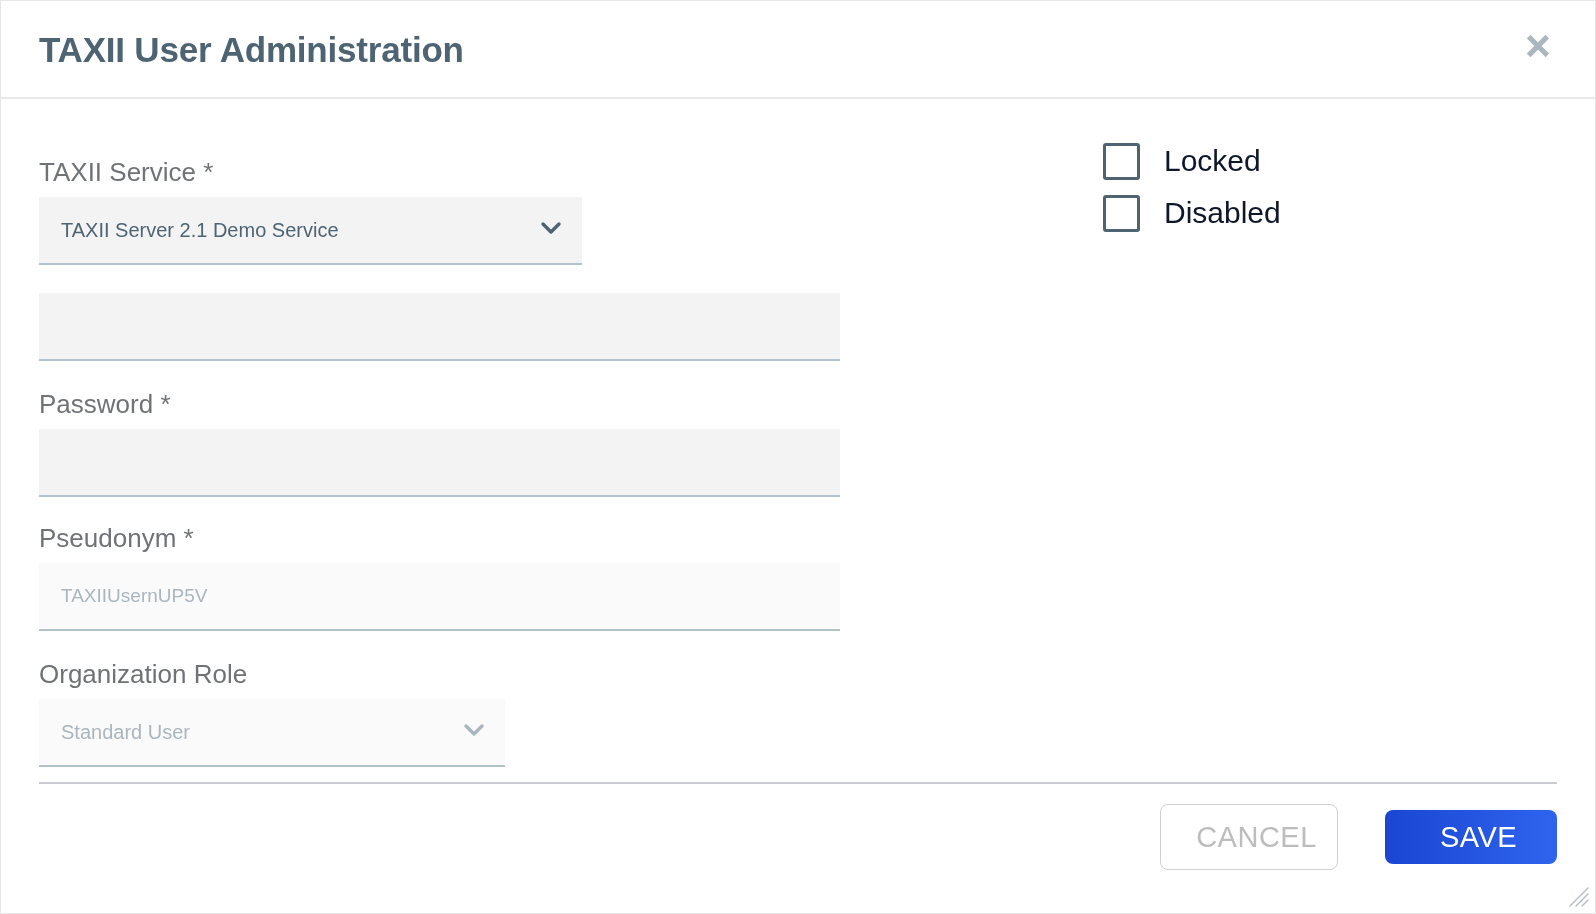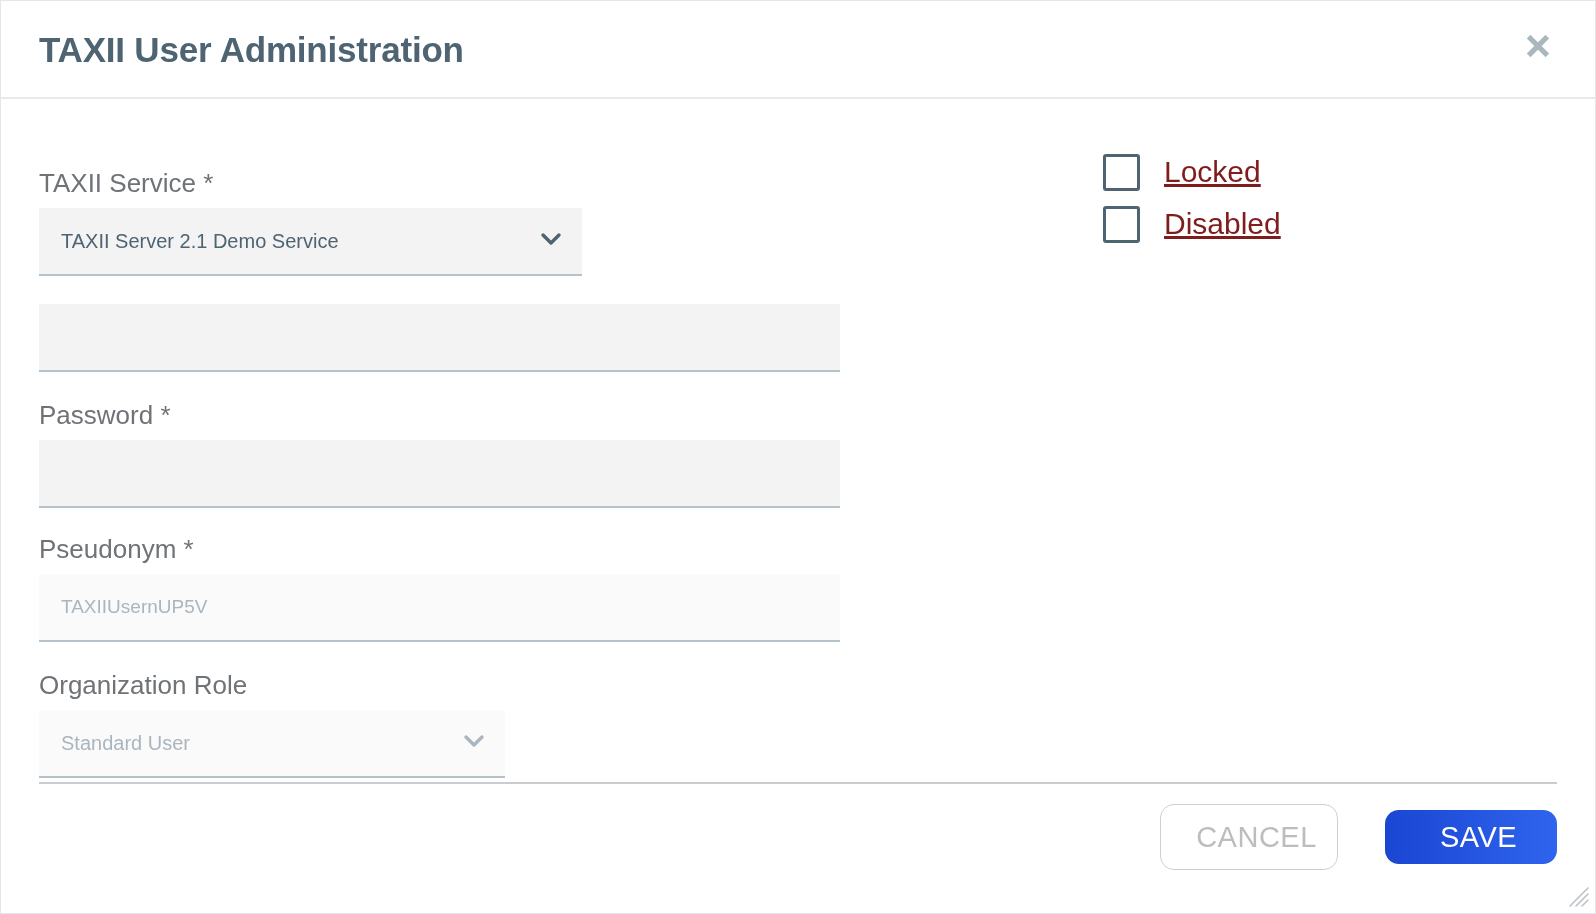--- a/index.html
+++ b/index.html
@@ -18,21 +18,20 @@
 
   .dialog {
     position: relative;
     box-sizing: border-box;
     width: 1596px;
     height: 914px;
     background: #ffffff;
     border: 1px solid #e6e6e6;
     display: flex;
     flex-direction: column;
-    gap: 27px;
   }
 
   
   .dlg-header {
     position: relative;
     height: 96px;
     min-height: 96px;
     border-bottom: 2px solid #e9e9e9;
     display: flex;
     align-items: center;
@@ -59,20 +58,21 @@
     border: none;
     padding: 0;
   }
   .close-btn svg { display: block; }
 
   
   .dlg-body {
     position: relative;
     flex: 1 1 auto;
     padding: 0;
+    margin-top: 16px;
   }
 
   .form-col {
     position: absolute;
     left: 38px;
     top: 44px;
     width: 810px;
   }
 
   .field { margin-bottom: 0; }
@@ -160,23 +160,22 @@
     width: 37px;
     height: 37px;
     border: 3px solid #4e6472;
     border-radius: 3px;
     background: #ffffff;
     flex: 0 0 auto;
   }
   .check-label {
     margin-left: 24px;
     font-size: 30px;
-    color: #7f1d1d;
+    color: #0f172a;
     line-height: 1;
-    text-decoration: underline;
   }
 
   
   .dlg-footer {
     position: relative;
     height: 131px;
     min-height: 131px;
   }
   .footer-rule {
     position: absolute;
@@ -192,21 +191,21 @@
     top: 22px;
     display: flex;
     align-items: center;
     gap: 14px;
   }
   .btn {
     box-sizing: border-box;
     font-family: "Liberation Sans", sans-serif;
     font-size: 29px;
     letter-spacing: 0.5px;
-    border-radius: 14px;
+    border-radius: 8px;
     cursor: pointer;
     display: flex;
     align-items: center;
     justify-content: center;
     padding-left: 21px;
   }
   .btn-cancel {
     width: 178px;
     height: 66px;
     background: #ffffff;

